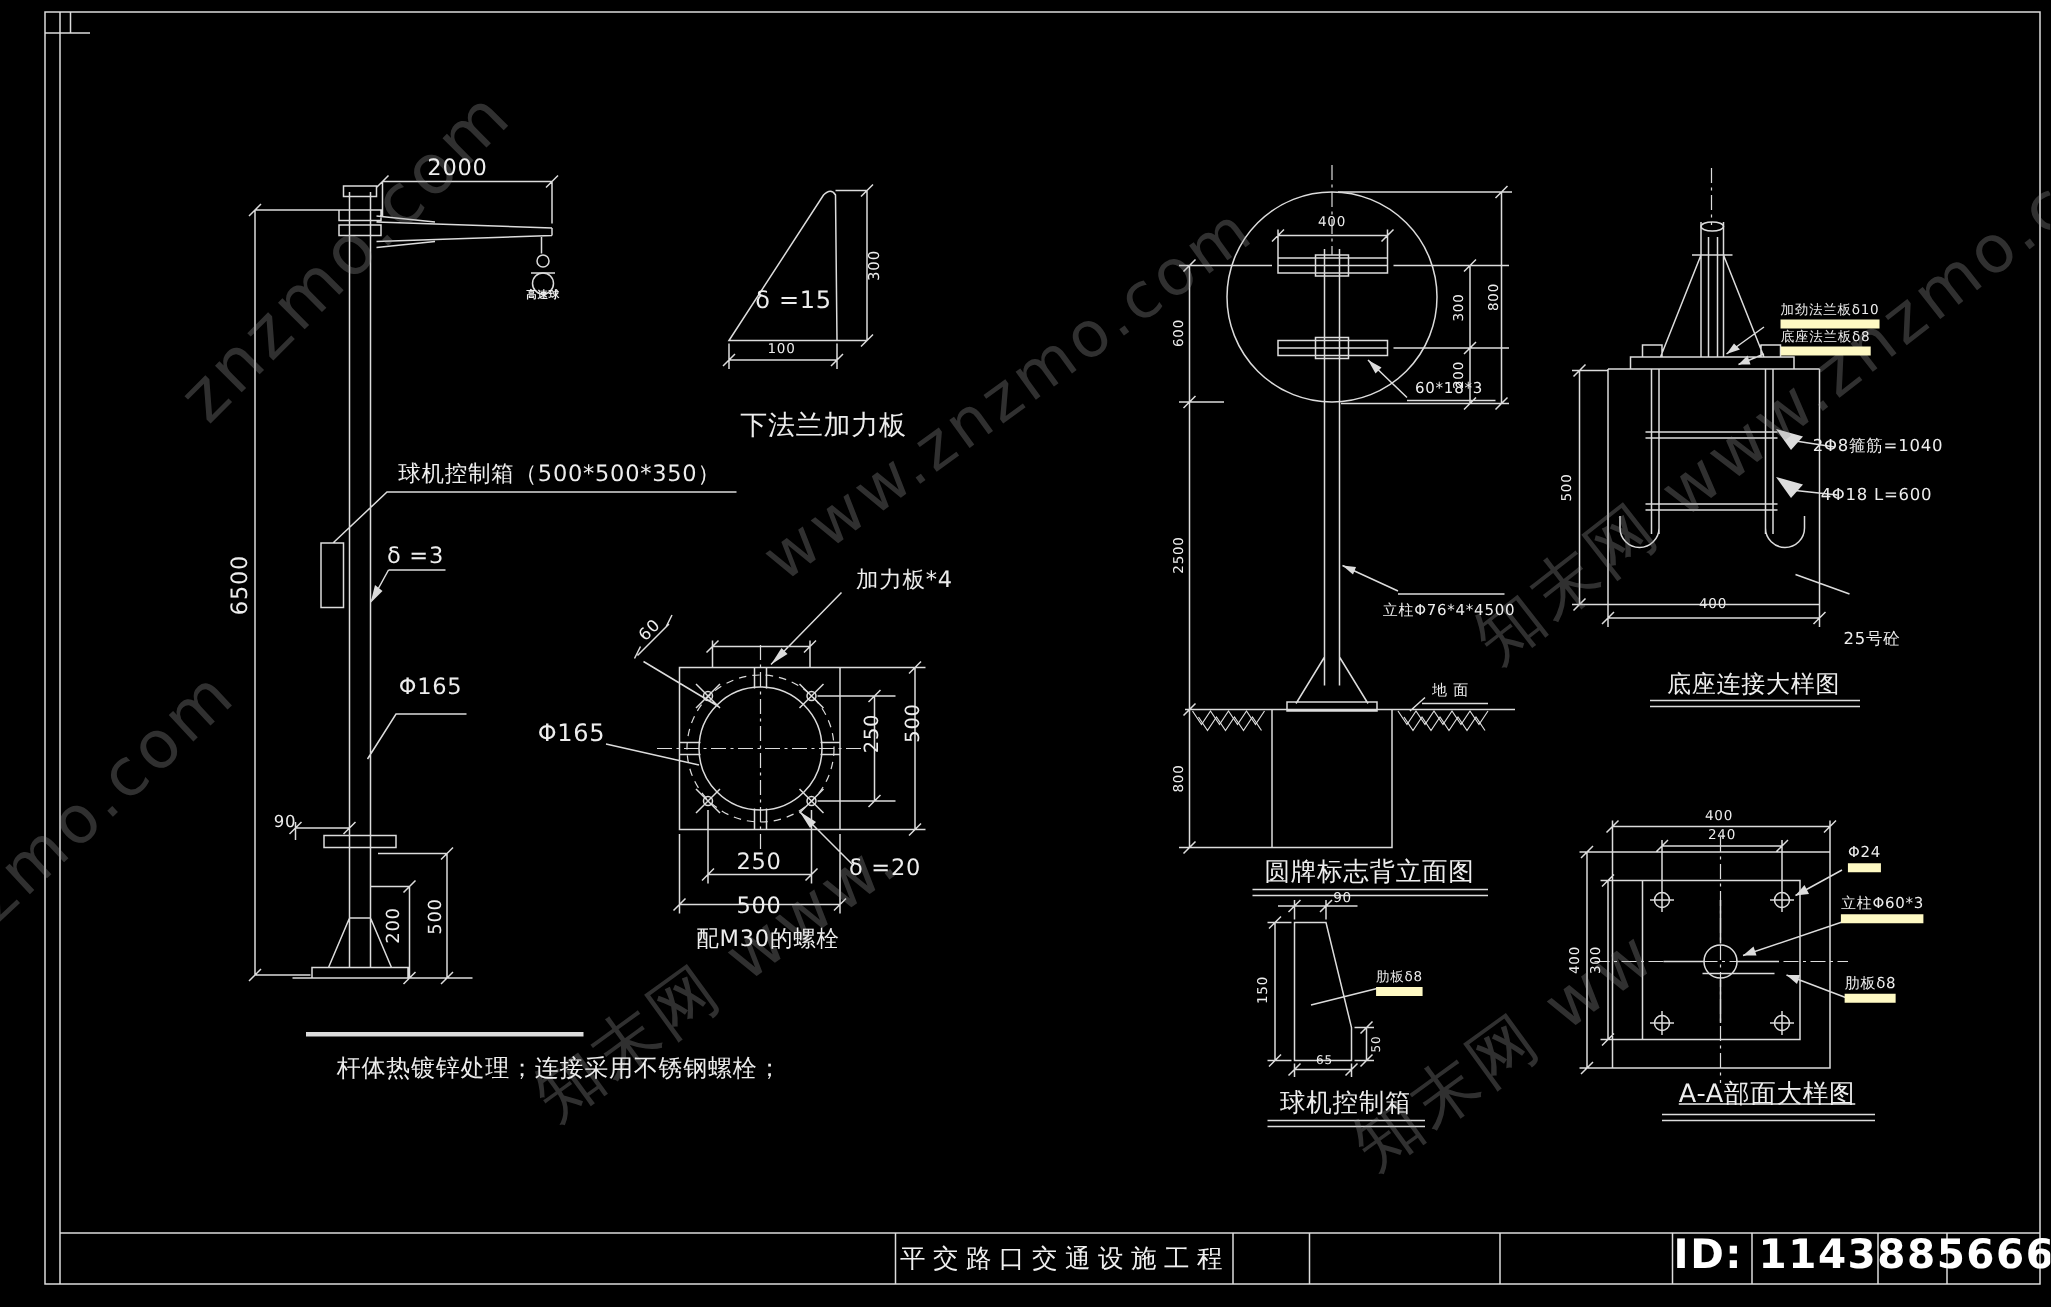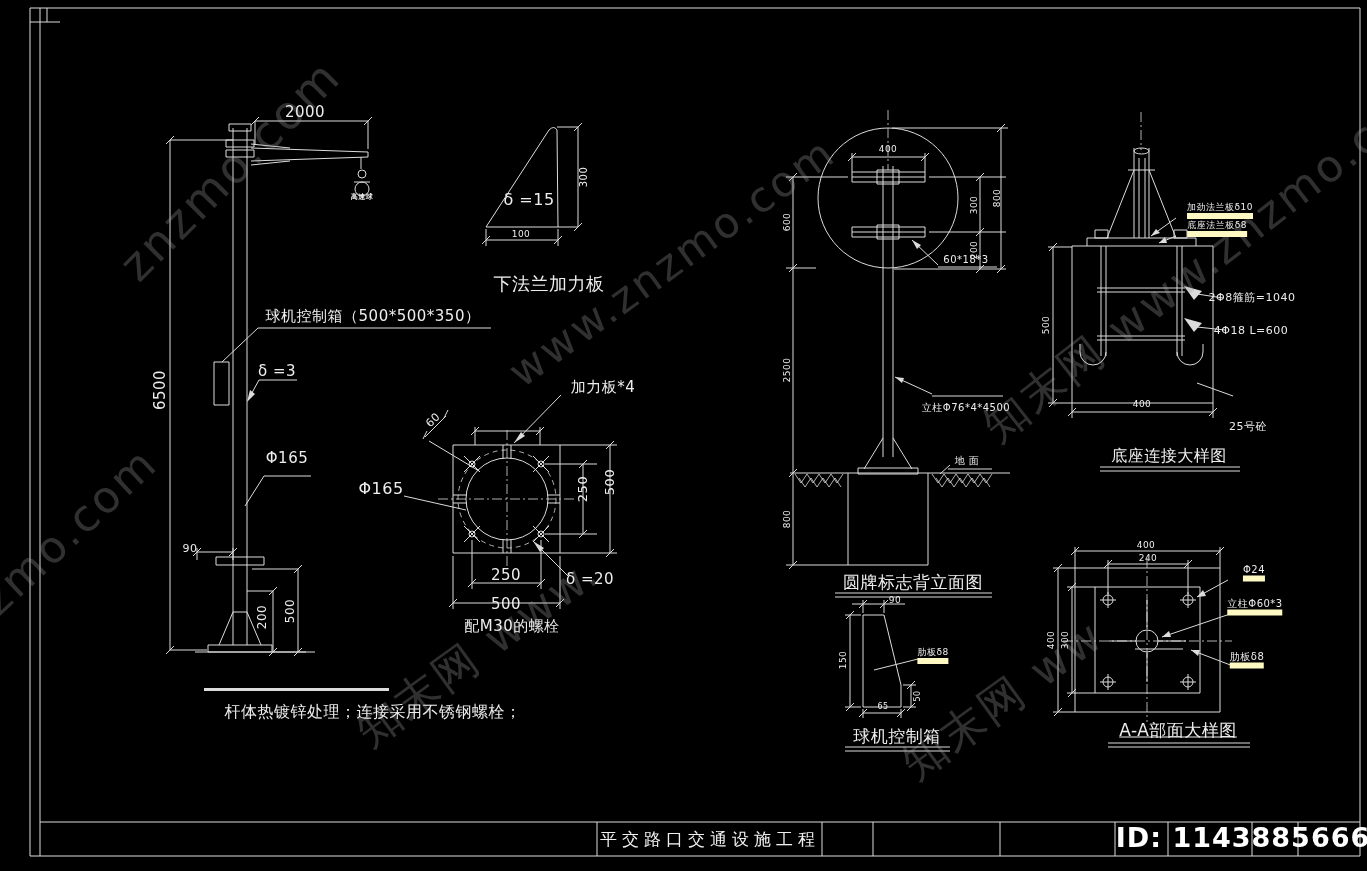--- a/index.html
+++ b/index.html
@@ -225,21 +225,21 @@
       <span class="lbl" style="left: 895px; top: 600px; font-size: 9px; transform: translate(-50%, -50%);">90</span>
       <span class="lbl" style="left: 843px; top: 660px; font-size: 9px; transform: translate(-50%, -50%) rotate(-90deg);">150</span>
       <span class="lbl" style="left: 918px; top: 696px; font-size: 8px; transform: translate(-50%, -50%) rotate(-90deg);">50</span>
       <span class="lbl" style="left: 883px; top: 707px; font-size: 8px; transform: translate(-50%, -50%);">65</span>
       <span class="lbl u" style="left: 933px; top: 656px; font-size: 9px; transform: translate(-50%, -50%);">肋板δ8</span>
       <span class="lbl" style="left: 897px; top: 736px; font-size: 17px; transform: translate(-50%, -50%);">球机控制箱</span>
       <span class="lbl" style="left: 1146px; top: 545px; font-size: 9px; transform: translate(-50%, -50%);">400</span>
       <span class="lbl" style="left: 1148px; top: 558px; font-size: 9px; transform: translate(-50%, -50%);">240</span>
       <span class="lbl" style="left: 1051px; top: 640px; font-size: 9px; transform: translate(-50%, -50%) rotate(-90deg);">400</span>
       <span class="lbl" style="left: 1065px; top: 640px; font-size: 9px; transform: translate(-50%, -50%) rotate(-90deg);">300</span>
-      <span class="lbl u" style="left: 1243px; top: 573px; font-size: 10px; transform: translate(-50%, -50%); margin-left: 11px;">Φ24</span>
+      <span class="lbl u" style="left: 1243px; top: 573px; font-size: 10px; transform: translate(-50%, -50%);">Φ24</span>
       <span class="lbl u" style="left: 1255px; top: 607px; font-size: 10px; transform: translate(-50%, -50%);">立柱Φ60*3</span>
       <span class="lbl u" style="left: 1247px; top: 660px; font-size: 10px; transform: translate(-50%, -50%);">肋板δ8</span>
       <span class="lbl" style="left: 1178px; top: 730px; font-size: 17px; transform: translate(-50%, -50%); text-decoration: underline;">A-A部面大样图</span>
       <span class="lbl u" style="left: 1220px; top: 211px; font-size: 9px; transform: translate(-50%, -50%);">加劲法兰板δ10</span>
       <span class="lbl u" style="left: 1217px; top: 229px; font-size: 9px; transform: translate(-50%, -50%);">底座法兰板δ8</span>
       <span class="lbl" style="left: 1252px; top: 297px; font-size: 11px; transform: translate(-50%, -50%);">2Φ8箍筋=1040</span>
       <span class="lbl" style="left: 1251px; top: 330px; font-size: 11px; transform: translate(-50%, -50%);">4Φ18 L=600</span>
       <span class="lbl" style="left: 1248px; top: 386px; font-size: 11px; transform: translate(-50%, -50%); margin-top: 40px;">25号砼</span>
       <span class="lbl" style="left: 1046px; top: 325px; font-size: 9px; transform: translate(-50%, -50%) rotate(-90deg);">500</span>
       <span class="lbl" style="left: 1142px; top: 404px; font-size: 9px; transform: translate(-50%, -50%);">400</span>

